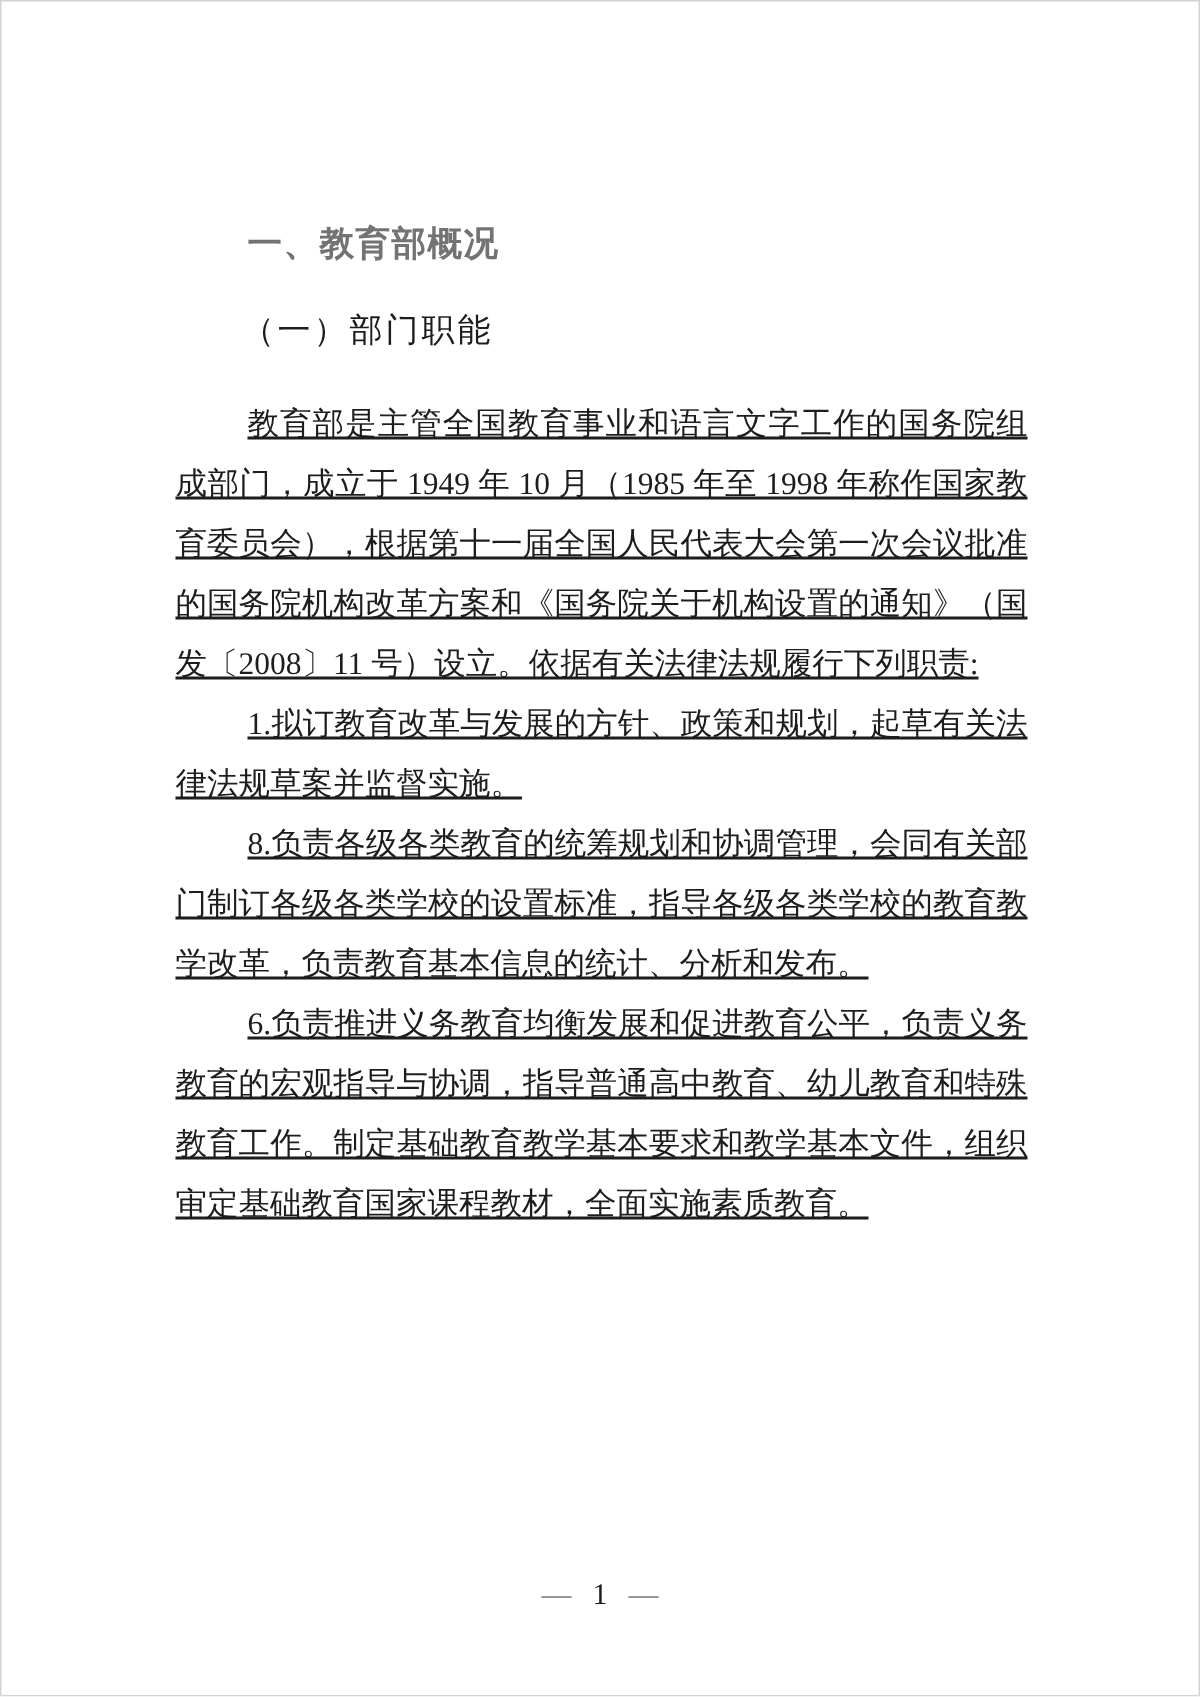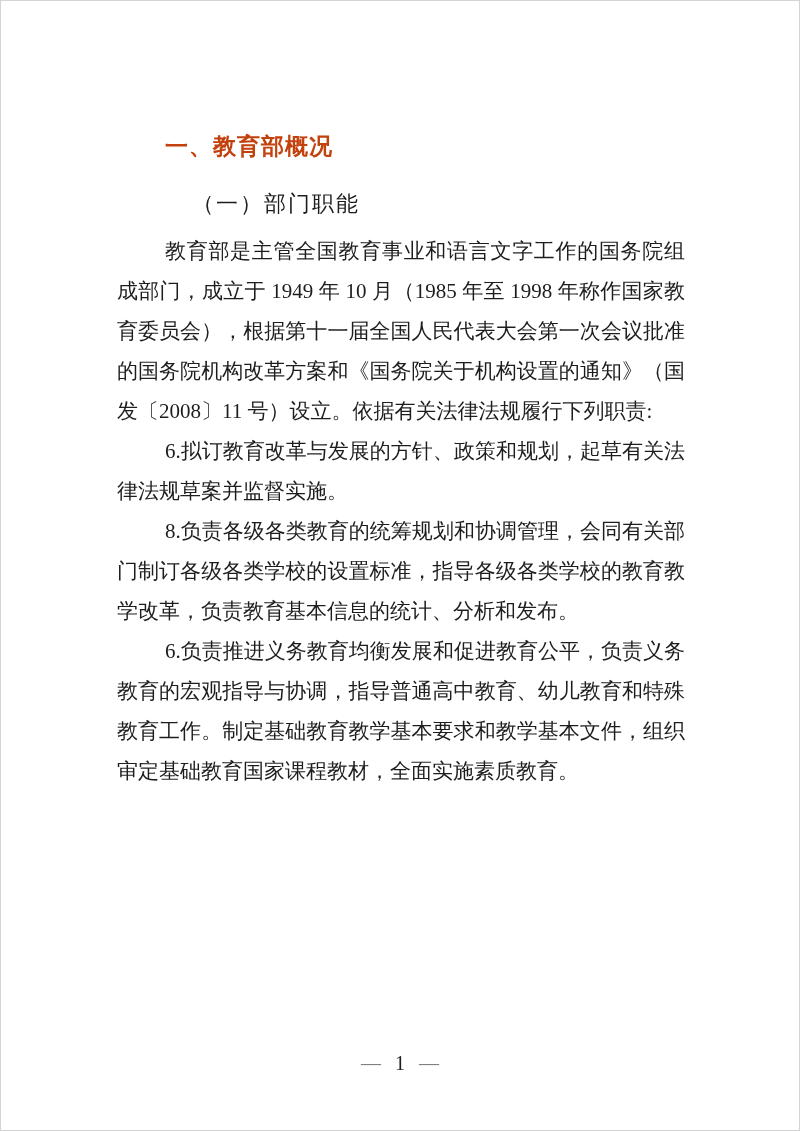--- a/index.html
+++ b/index.html
@@ -14,39 +14,40 @@
     position: relative;
     width: 800px;
     height: 1131px;
     box-sizing: border-box;
     border: 1px solid #d4d4d4;
     background: #ffffff;
     padding: 129px 114px 0 116px;
     color: #1d1d1d;
   }
   .title {
-    margin: 0 0 0 48px;
+    margin: 16px 0 0 48px;
     font-family: "Liberation Sans", "DejaVu Sans", sans-serif;
     font-weight: bold;
     font-size: 23px;
     line-height: 32px;
-    color: #c2410c;
+    color: #737373;
     letter-spacing: 1px;
   }
   .subtitle {
-    margin: 27px 0 0 75px;
+    margin: 27px 0 0 44px;
     font-family: "Liberation Serif", "DejaVu Serif", serif;
     font-weight: normal;
     font-size: 22px;
     line-height: 30px;
     color: #1d1d1d;
     letter-spacing: 2px;
   }
   .body-text {
-    margin-top: 12px;
+    margin-top: 27px;
+    text-decoration: underline;
   }
   .body-text p {
     margin: 0;
     font-family: "Liberation Serif", "DejaVu Serif", serif;
     font-size: 21px;
     line-height: 40px;
     text-align: justify;
     text-justify: inter-ideograph;
     text-indent: 48px;
     color: #1d1d1d;
@@ -74,21 +75,21 @@
 <body>
 
 <div class="page">
 
   <h1 class="title">一、教育部概况</h1>
 
   <h2 class="subtitle">（一）部门职能</h2>
 
   <div class="body-text">
     <p>教育部是主管全国教育事业和语言文字工作的国务院组成部门，成立于 1949 年 10 月（1985 年至 1998 年称作国家教育委员会），根据第十一届全国人民代表大会第一次会议批准的国务院机构改革方案和《国务院关于机构设置的通知》（国发〔2008〕11 号）设立。依据有关法律法规履行下列职责:</p>
-    <p>6.拟订教育改革与发展的方针、政策和规划，起草有关法律法规草案并监督实施。</p>
+    <p>1.拟订教育改革与发展的方针、政策和规划，起草有关法律法规草案并监督实施。</p>
     <p>8.负责各级各类教育的统筹规划和协调管理，会同有关部门制订各级各类学校的设置标准，指导各级各类学校的教育教学改革，负责教育基本信息的统计、分析和发布。</p>
     <p>6.负责推进义务教育均衡发展和促进教育公平，负责义务教育的宏观指导与协调，指导普通高中教育、幼儿教育和特殊教育工作。制定基础教育教学基本要求和教学基本文件，组织审定基础教育国家课程教材，全面实施素质教育。</p>
   </div>
 
   <div class="footer">
     <span class="dash">—</span>
     <span class="pagenum">1</span>
     <span class="dash">—</span>
   </div>
 

